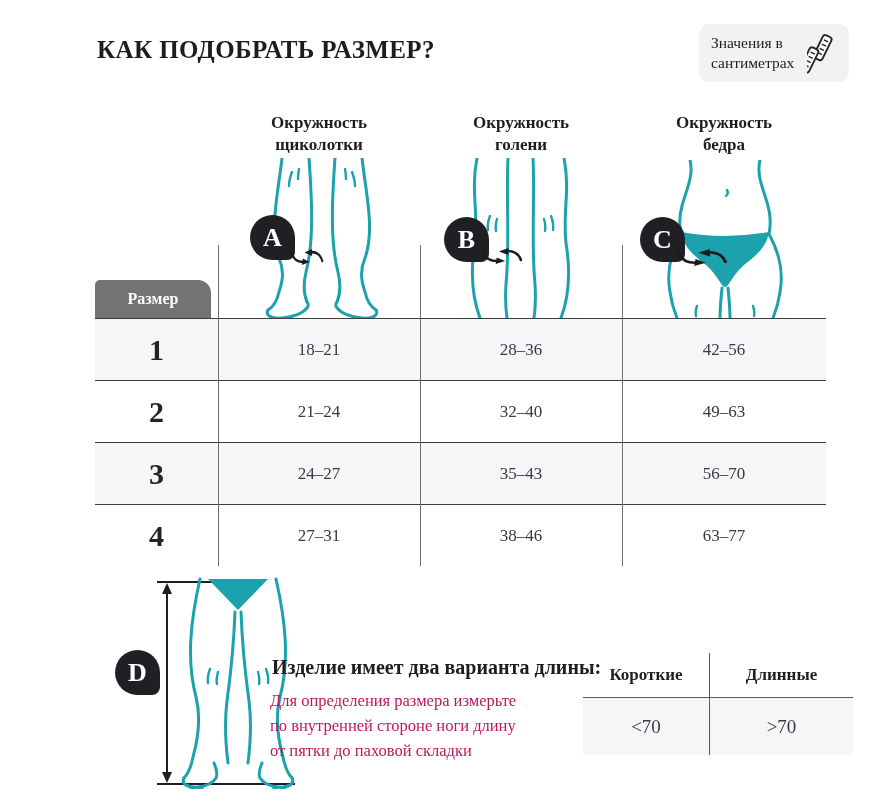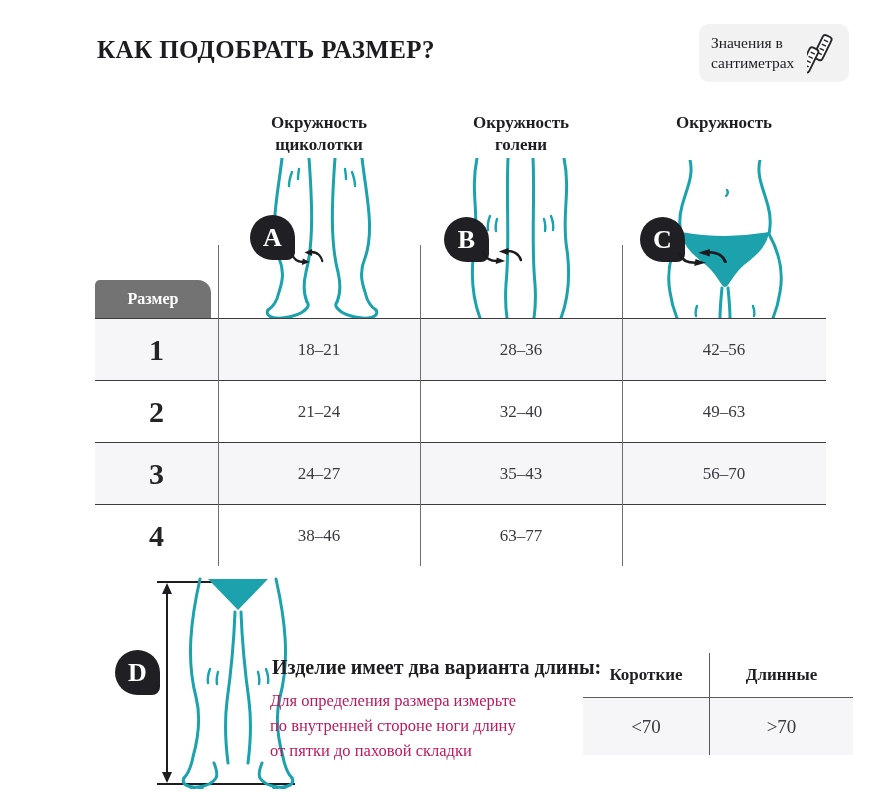--- a/index.html
+++ b/index.html
@@ -76,20 +76,21 @@
   <div class="col-head ch-a">
     <div>Окружность</div>
     <div>щиколотки</div>
   </div>
   <div class="col-head ch-b">
     <div>Окружность</div>
     <div>голени</div>
   </div>
   <div class="col-head ch-c">
     <div>Окружность</div>
+    <div>бедра</div>
   </div>
 
   <svg class="illu il-a" width="140" height="160" viewBox="0 0 140 160">
     <g fill="none" stroke="#1BA2AC" stroke-width="3" stroke-linecap="round">
       <g>
         <path d="M30 0 C26 36 17 72 27 100 C33 114 30 125 27 134 C25 143 21 149 16 152"></path>
         <path d="M57 0 C60 42 62 84 54 114 C51 127 52 137 55 144"></path>
         <path d="M16 152 C13 157 19 161 30 160 C41 159 50 156 55 150 C57 147 56 145 55 144"></path>
         <path d="M22 160 q2 3 5 1 M30 160.5 q2 3 5 0.5" stroke-width="2"></path>
         <path d="M40 14 q-3 8 -3 14 M47 11 q-1 6 -1 10" stroke-width="2.4"></path>
@@ -179,20 +180,21 @@
     <div class="cell-val">49–63</div>
   </div>
   <div class="trow alt r3">
     <div class="cell-size">3</div>
     <div class="cell-val">24–27</div>
     <div class="cell-val">35–43</div>
     <div class="cell-val">56–70</div>
   </div>
   <div class="trow r4">
     <div class="cell-size">4</div>
+    <div class="cell-val">27–31</div>
     <div class="cell-val">38–46</div>
     <div class="cell-val">63–77</div>
   </div>
 
   <svg class="illu il-d" width="190" height="212" viewBox="0 0 190 212">
     <g stroke="#1d1d22" stroke-width="2">
       <line x1="17" y1="14" x2="17" y2="198"></line>
       <line x1="7" y1="5" x2="100" y2="5"></line>
       <line x1="7" y1="207" x2="145" y2="207"></line>
     </g>

